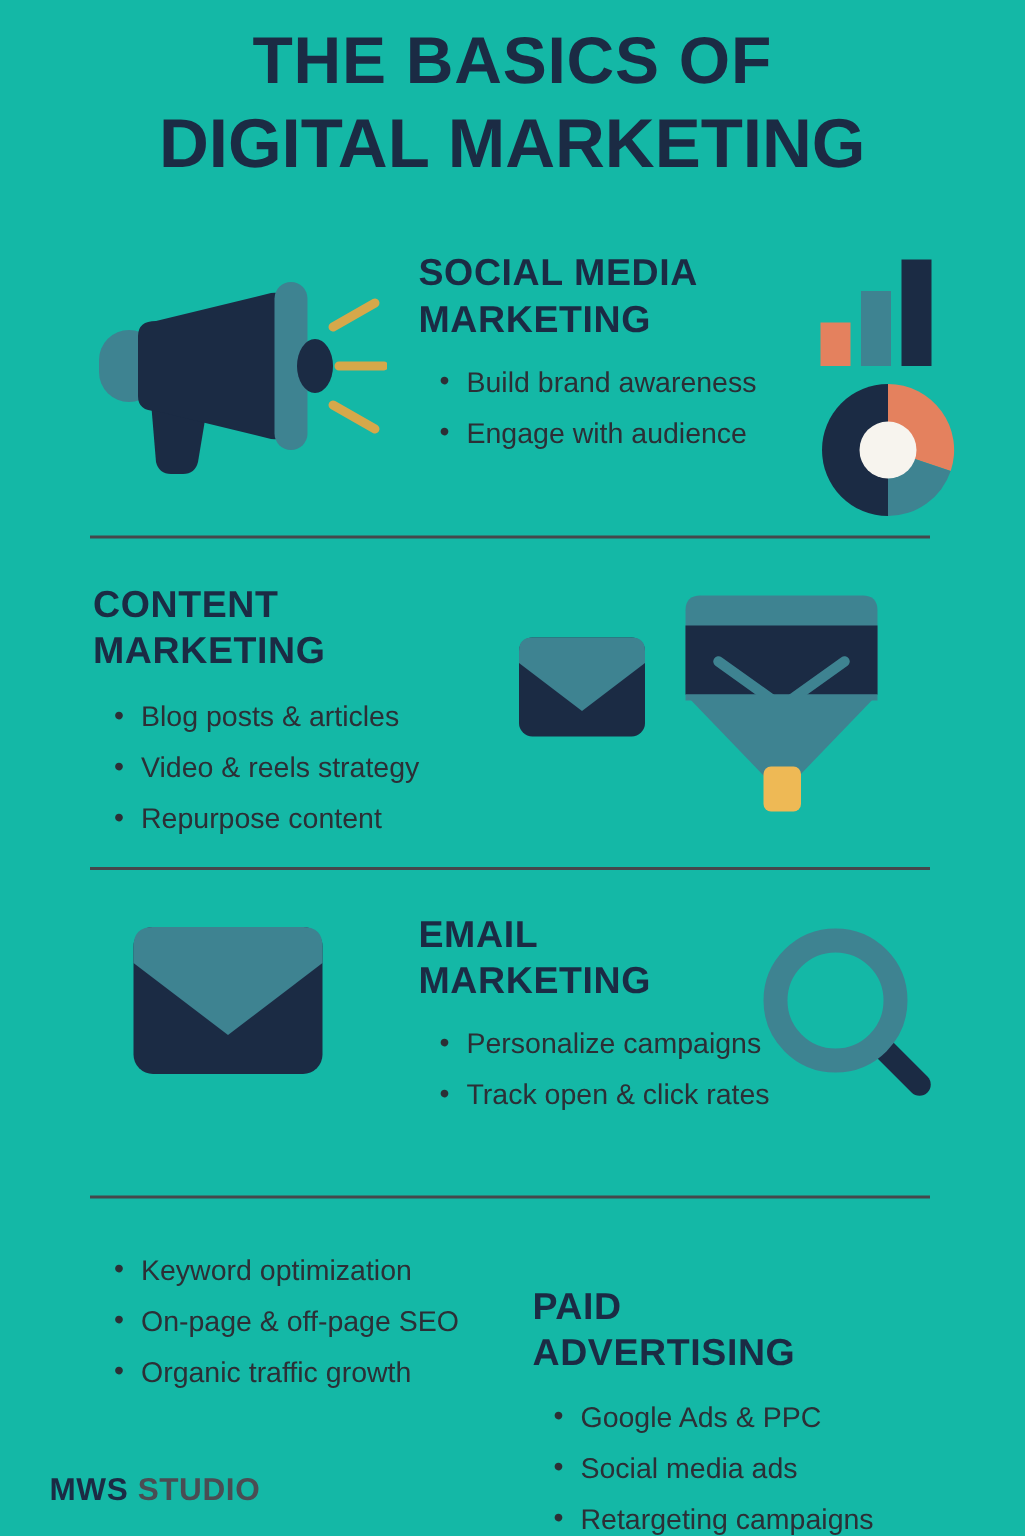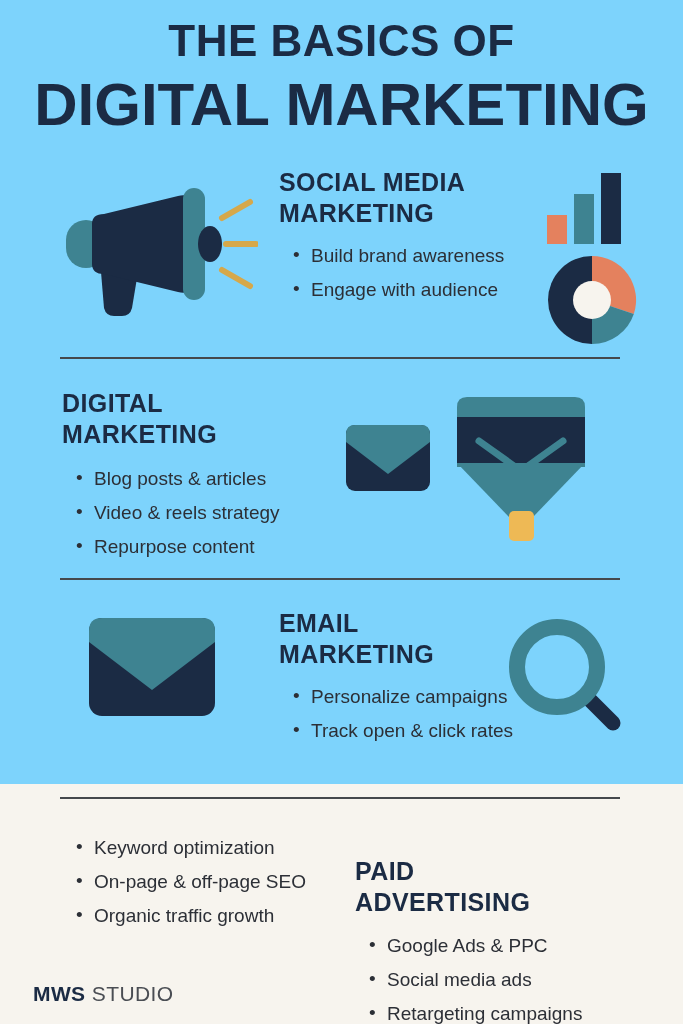--- a/index.html
+++ b/index.html
@@ -10,44 +10,43 @@
     width: 683px;
     height: 1024px;
     background: #f7f4ee;
     font-family: "Liberation Sans", sans-serif;
     overflow: hidden;
     position: relative;
   }
   .page {
     position: relative;
     width: 683px;
-    height: 784px;
-    background: #7dd3fc;
+    height: 1024px;
+    background: #14b8a6;
   }
 
   
   .title-block {
     position: absolute;
     top: 14px;
     left: 0;
     width: 683px;
     text-align: center;
   }
   .title-line {
     font-size: 44px;
     font-weight: 700;
     color: #1b2b44;
     letter-spacing: 0.5px;
     line-height: 54px;
     white-space: nowrap;
   }
   .title-line.l2 {
-    font-size: 60px;
+    font-size: 46px;
     letter-spacing: 0px;
-    margin-top: 10px;
   }
 
   
   .sec-head {
     font-size: 25px;
     font-weight: 700;
     color: #1b2b44;
     line-height: 31px;
     letter-spacing: 0.4px;
   }
@@ -189,21 +188,21 @@
     font-size: 21px;
     color: #2c2f36;
     letter-spacing: 0.4px;
     white-space: nowrap;
   }
   #footer .bold {
     font-weight: 700;
     color: #1b2b44;
   }
   #footer .light {
-    font-weight: 400;
+    font-weight: 700;
     color: #4a4d53;
   }
 </style>
 </head>
 <body>
 
 <div class="page">
 
   <div class="title-block">
     <div class="title-line l1">THE BASICS OF</div>
@@ -257,21 +256,21 @@
     <ul class="bullets">
       <li>Build brand awareness</li>
       <li>Engage with audience</li>
     </ul>
   </div>
 
   <div class="divider" id="div1"></div>
 
   <div id="sec2-text">
     <div class="sec-head">
-      <div>DIGITAL</div>
+      <div>CONTENT</div>
       <div>MARKETING</div>
     </div>
     <ul class="bullets">
       <li>Blog posts &amp; articles</li>
       <li>Video &amp; reels strategy</li>
       <li>Repurpose content</li>
     </ul>
   </div>
 
   <div id="envelope-small">

